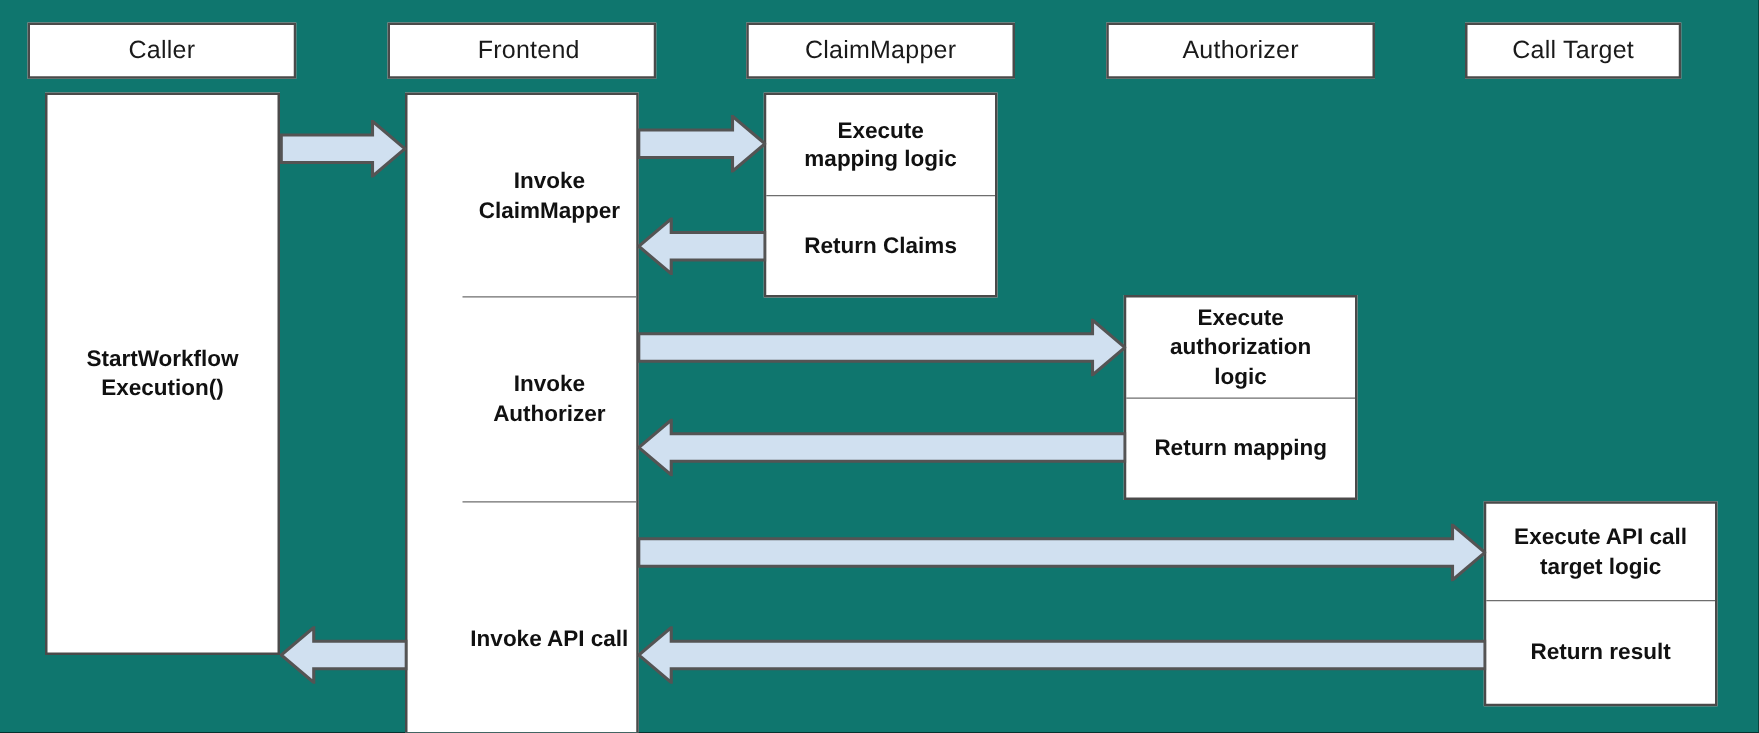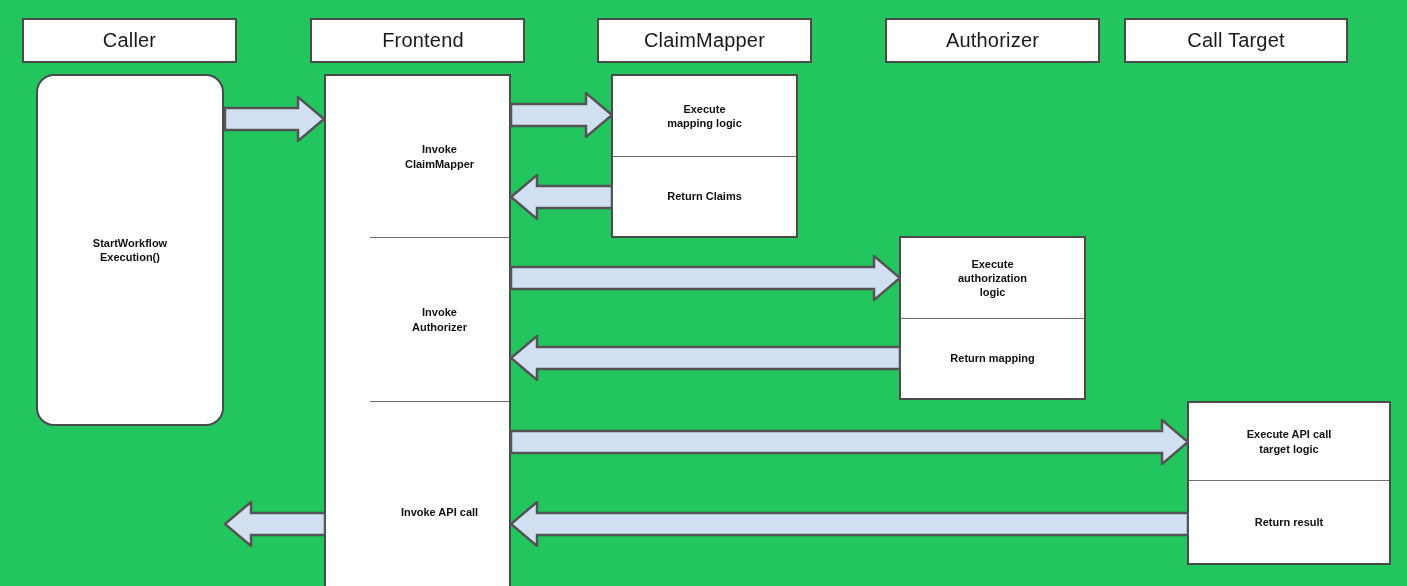--- a/index.html
+++ b/index.html
@@ -4,21 +4,21 @@
 <style>
   html, body {
     margin: 0;
     padding: 0;
     background: #000000;
   }
   #diagram {
     position: relative;
     width: 1407px;
     height: 586px;
-    background: #22c55e;
+    background: #0f766e;
     font-family: "Liberation Sans", sans-serif;
     overflow: hidden;
   }
 
   
   .participant-header {
     position: absolute;
     background: #ffffff;
     border: 2px solid #4a4a4a;
     box-sizing: border-box;
@@ -40,21 +40,21 @@
     display: flex;
     flex-direction: column;
   }
   .lifeline-seg {
     flex: 1 1 auto;
     display: flex;
     align-items: center;
     justify-content: center;
     text-align: center;
     color: #111111;
-    font-size: 11px;
+    font-size: 18px;
     font-weight: bold;
     line-height: 1.3;
     padding: 0 6px;
     box-sizing: border-box;
     border-bottom: 1.5px solid #6e6e6e;
   }
   .lifeline-seg:last-child { border-bottom: none; }
 
   
   .arrow {
@@ -76,45 +76,45 @@
   </div>
 
   <div class="participant-header" style="left:597px; top:18px; width:215px; height:45px;">
     <span>ClaimMapper</span>
   </div>
 
   <div class="participant-header" style="left:885px; top:18px; width:215px; height:45px;">
     <span>Authorizer</span>
   </div>
 
-  <div class="participant-header" style="left:1124px; top:18px; width:224px; height:45px;">
+  <div class="participant-header" style="left:1172px; top:18px; width:173px; height:45px;">
     <span>Call Target</span>
   </div>
 
-  <div class="lifeline" style="left:36px; top:74px; width:188px; height:352px;border-radius:18px;">
+  <div class="lifeline" style="left:36px; top:74px; width:188px; height:450px;">
     <div class="lifeline-seg">StartWorkflow<br>Execution()</div>
   </div>
 
   <div class="lifeline" style="left:324px; top:74px; width:187px; height:550px;padding-left:44px;">
     <div class="lifeline-seg" style="flex:0 0 162px;">Invoke<br>ClaimMapper</div>
     <div class="lifeline-seg" style="flex:0 0 164px;">Invoke<br>Authorizer</div>
     <div class="lifeline-seg" style="flex:1 1 auto;">Invoke API call</div>
   </div>
 
   <div class="lifeline" style="left:611px; top:74px; width:187px; height:164px;">
     <div class="lifeline-seg" style="flex:0 0 81px;">Execute<br>mapping logic</div>
     <div class="lifeline-seg" style="flex:1 1 auto;">Return Claims</div>
   </div>
 
   <div class="lifeline" style="left:899px; top:236px; width:187px; height:164px;">
     <div class="lifeline-seg" style="flex:0 0 81px;">Execute<br>authorization<br>logic</div>
     <div class="lifeline-seg" style="flex:1 1 auto;">Return mapping</div>
   </div>
 
-  <div class="lifeline" style="left:1187px; top:401px; width:204px; height:164px;">
+  <div class="lifeline" style="left:1187px; top:401px; width:187px; height:164px;">
     <div class="lifeline-seg" style="flex:0 0 78px;">Execute API call<br>target logic</div>
     <div class="lifeline-seg" style="flex:1 1 auto;">Return result</div>
   </div>
 
   <div class="arrow" style="left:224px; top:96px;">
     <svg width="101" height="46" viewBox="0 0 101 46">
       <polygon points="1,12 74,12 74,1 100,23 74,45 74,34 1,34" fill="#d0e0f0" stroke="#545454" stroke-width="2.5" stroke-linejoin="miter"></polygon>
     </svg>
   </div>
 

